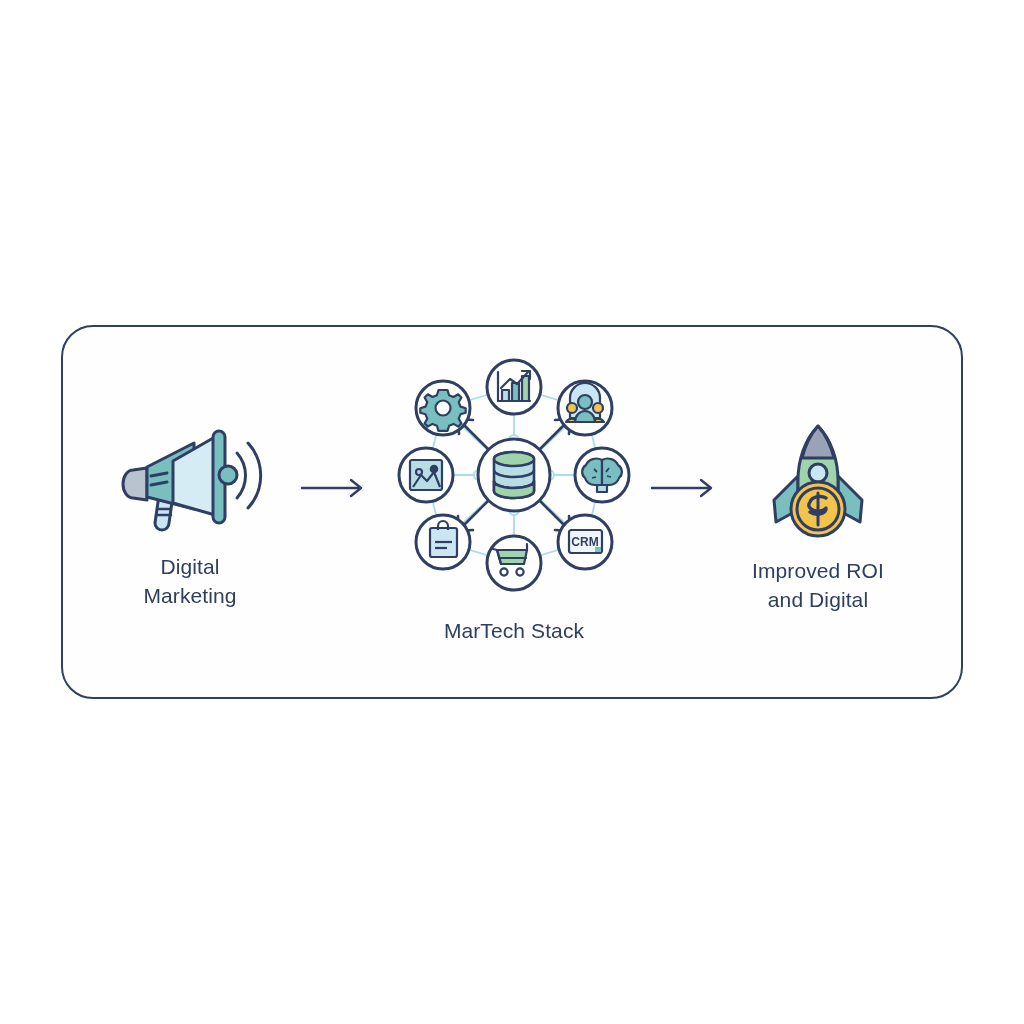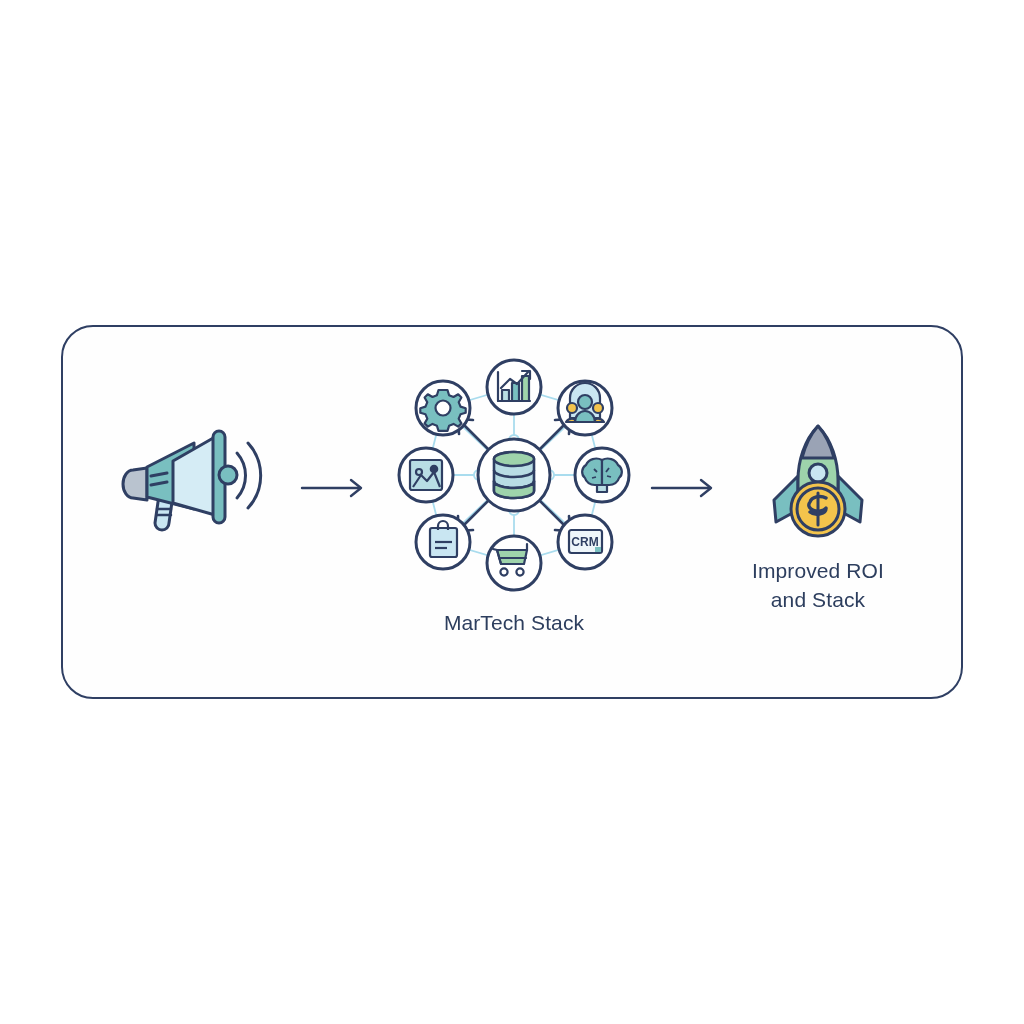--- a/index.html
+++ b/index.html
@@ -53,21 +53,21 @@
   }
   #stage-input .icon-wrap { height: 120px; display:flex; align-items:center; justify-content:center;}
   #stage-input .label { margin-top: 12px; }
 
   
   #stage-hub {
     left: 389px;
     top: 350px;
     width: 250px;
   }
-  #stage-hub .label { margin-top: 8px; }
+  #stage-hub .label { margin-top: 16px; }
 
   
   #stage-output {
     left: 722px;
     top: 418px;
     width: 192px;
   }
   #stage-output .icon-wrap { height: 128px; display:flex; align-items:center; justify-content:center;}
   #stage-output .label { margin-top: 10px; }
 
@@ -105,20 +105,22 @@
 
           <rect x="98" y="8" width="12" height="92" rx="6" fill="#79bfc0"></rect>
 
           <circle cx="113" cy="52" r="9" fill="#79bfc0"></circle>
 
           <path d="M122 30 a34 34 0 0 1 0 45" stroke-width="3"></path>
           <path d="M133 20 a48 48 0 0 1 0 65" stroke-width="3"></path>
         </g>
       </svg>
     </div>
+    <div class="label">Digital
+Marketing</div>
   </div>
 
   <div class="connector" id="connector-1">
     <svg width="70" height="24" viewBox="0 0 70 24">
       <g stroke="#2f3f63" fill="none" stroke-width="2.4" stroke-linecap="round" stroke-linejoin="round">
         <line x1="2" y1="12" x2="60" y2="12"></line>
         <polyline points="51,4 61,12 51,20"></polyline>
       </g>
     </svg>
   </div>
@@ -279,16 +281,16 @@
           <circle cx="66" cy="55" r="9" fill="#c9e6f2"></circle>
 
           <circle cx="66" cy="91" r="27" fill="#f3c44c"></circle>
           <circle cx="66" cy="91" r="21" fill="none"></circle>
           <path d="M74 80 a10 7 0 0 0 -16 4 a9 6 0 0 0 16 6 a9 6 0 0 1 -16 4" fill="none" stroke-width="3.4"></path>
           <line x1="66" y1="75" x2="66" y2="107" stroke-width="3"></line>
         </g>
       </svg>
     </div>
     <div class="label">Improved ROI
-and Stack</div>
+and Digital</div>
   </div>
 
 </div>
 
 </body></html>

